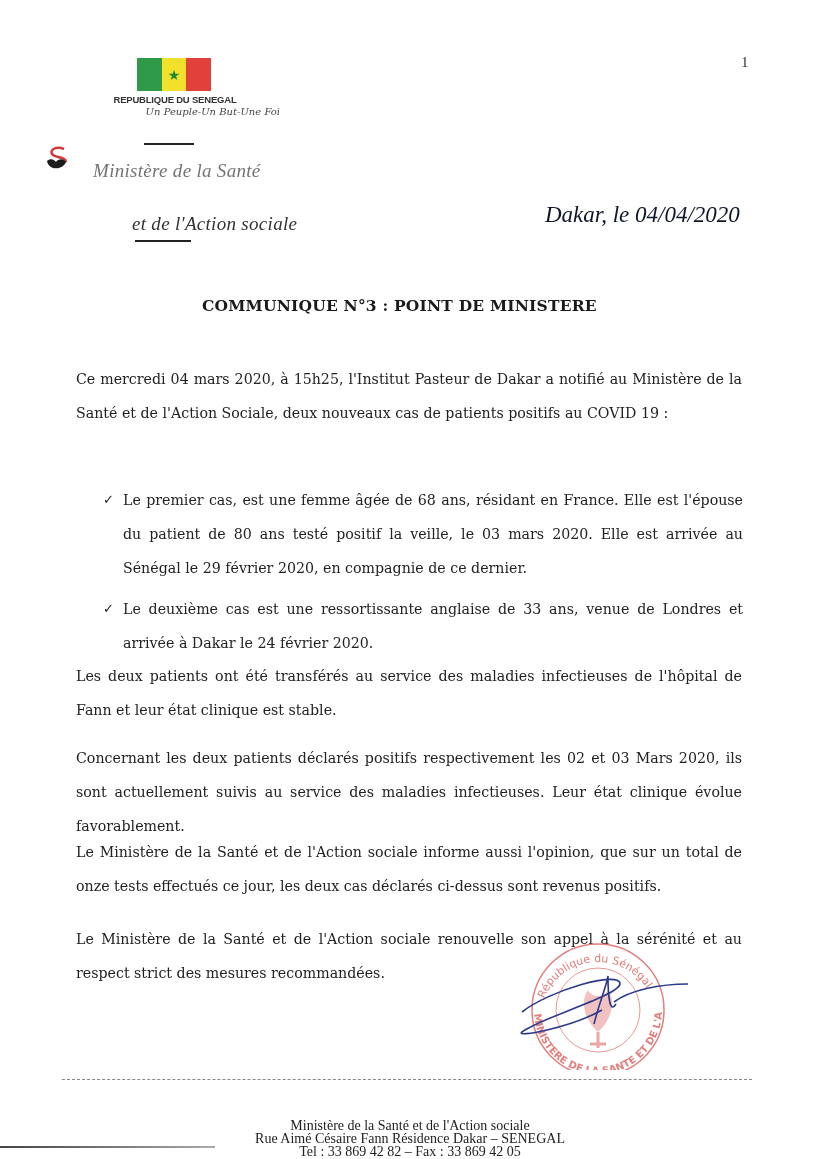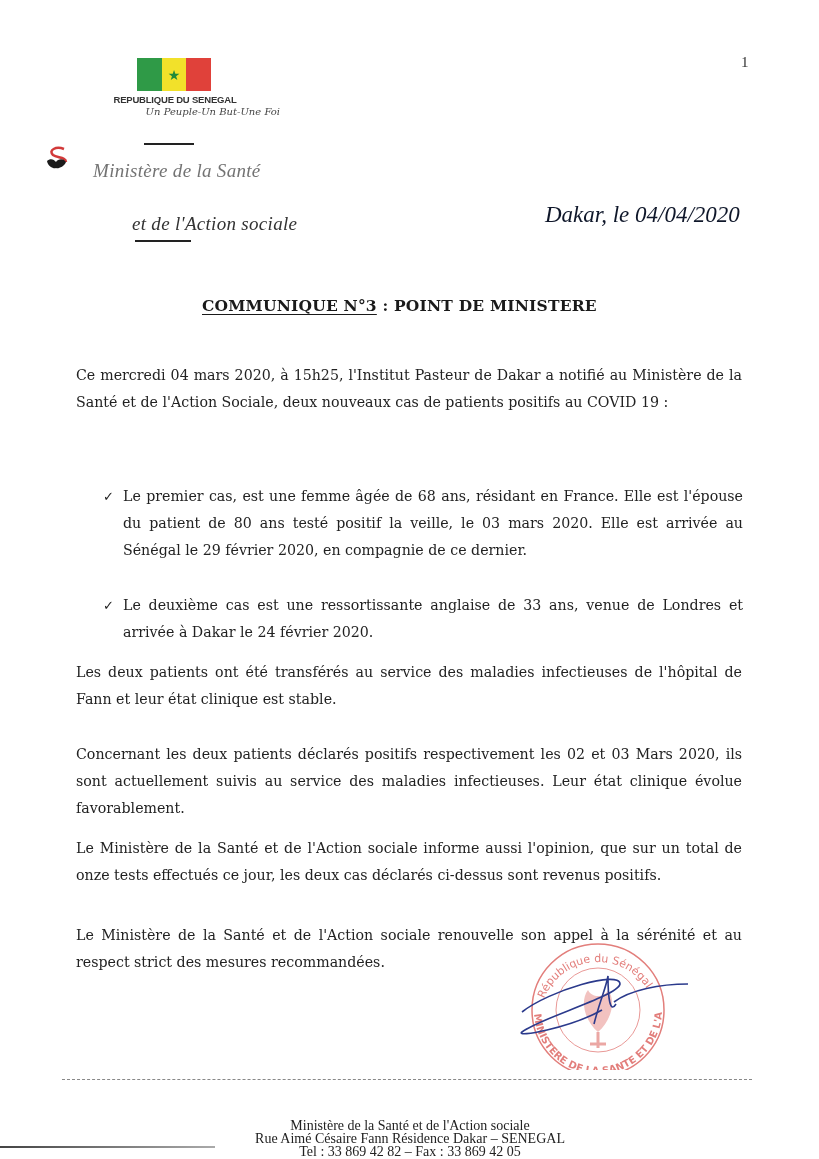--- a/index.html
+++ b/index.html
@@ -18,22 +18,22 @@
     .rep { left: 80px; top: 94px; width: 190px; text-align: center; font-family: "Liberation Sans", sans-serif; font-weight: bold; font-size: 9.5px; color: #333; letter-spacing: -0.2px; }
     .motto { left: 80px; top: 106px; width: 200px; text-align: right; font-family: "DejaVu Serif", serif; font-style: italic; font-size: 10px; color: #444; }
     .rule { background: #222; height: 1.5px; }
     .r1 { left: 144px; top: 143px; width: 50px; }
     .r2 { left: 135px; top: 240px; width: 56px; }
     .logo { left: 44px; top: 146px; width: 28px; height: 26px; }
     .min1 { left: 93px; top: 160px; font-family: "Liberation Serif", serif; font-style: italic; font-size: 19px; color: #737373; letter-spacing: 0.3px; }
     .min2 { left: 132px; top: 196px; font-family: "Liberation Serif", serif; font-style: italic; font-size: 19px; color: #333; letter-spacing: 0.3px; margin-top: 17px; }
     .date { left: 545px; top: 170px; font-family: "Liberation Serif", serif; font-style: italic; font-size: 23px; color: #0f172a; margin-top: 32px; }
     .title { left: 202px; top: 296px; font-family: "DejaVu Serif", serif; font-weight: bold; font-size: 15.5px; color: #1a1a1a; letter-spacing: 0.2px; white-space: nowrap; }
-    .title .ul { text-decoration: underline; text-underline-offset: 3px; }
-    .body-text { font-family: "DejaVu Serif", serif; font-size: 14.2px; line-height: 27px; color: #222; }
+    .title .ul { text-underline-offset: 3px; }
+    .body-text { font-family: "DejaVu Serif", serif; font-size: 14.2px; line-height: 34px; color: #222; }
     .para { left: 76px; width: 666px; text-align: justify; }
     .p1 { top: 362px; }
     .bullet { left: 103px; width: 640px; }
     .b1 { top: 483px; }
     .b2 { top: 592px; }
     .bullet .check { position: absolute; left: 0; top: 0; font-size: 13px; }
     .bullet .btext { padding-left: 20px; display: block; text-align: justify; }
     .p2 { top: 659px; }
     .p3 { top: 741px; }
     .p4 { top: 835px; }

